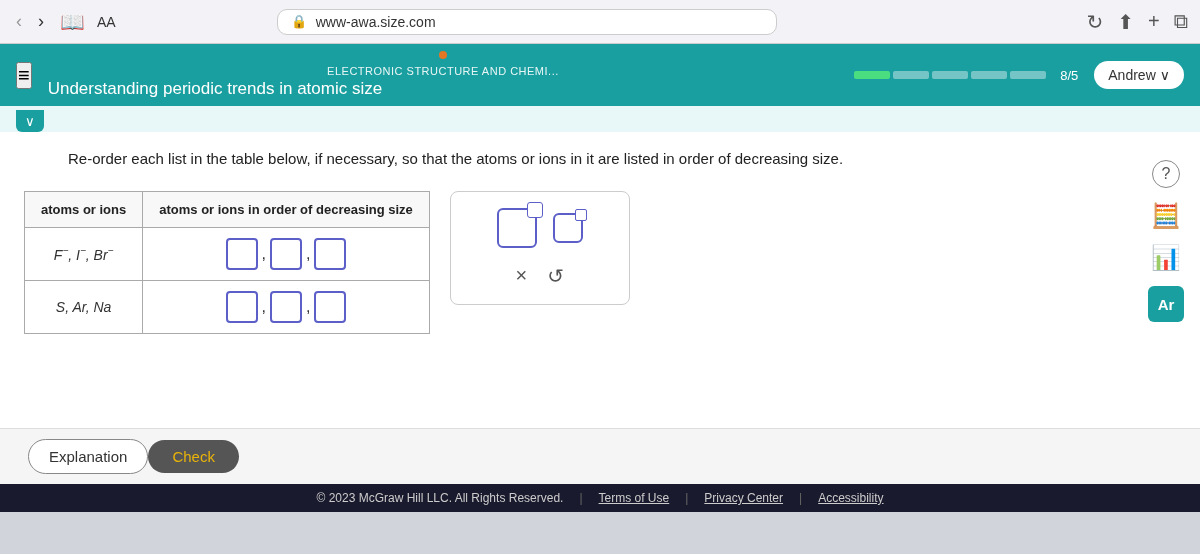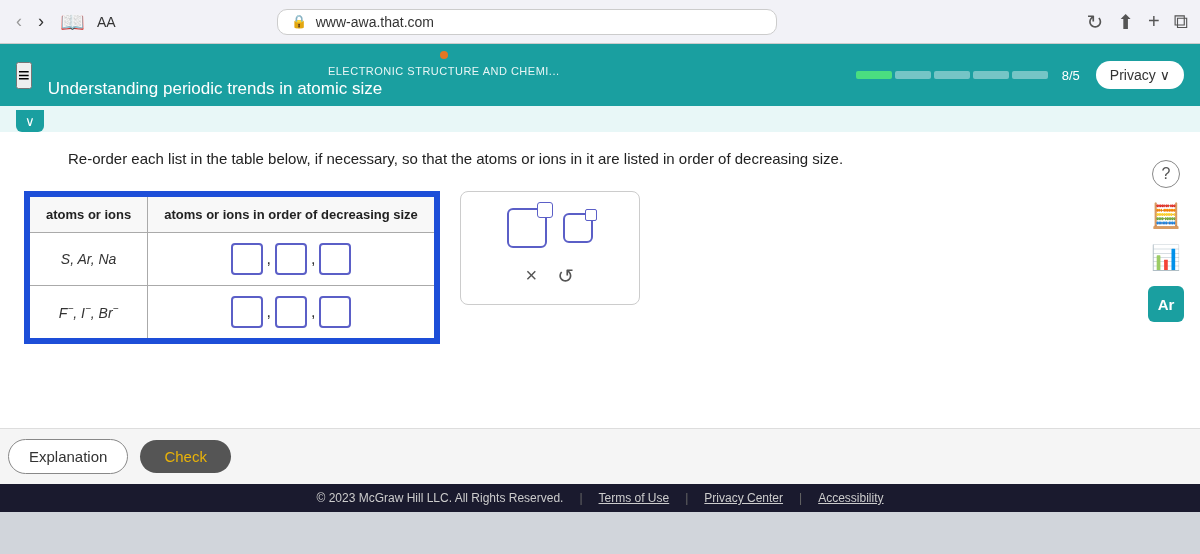--- a/index.html
+++ b/index.html
@@ -104,21 +104,21 @@
       line-height: 1.5;
       margin-left: 44px;
     }
 
     
     .table-and-input { display: flex; gap: 20px; align-items: flex-start; }
 
     .atoms-table {
       border-collapse: collapse;
       min-width: 340px;
-      border: 6px solid #1d4ed8;
+      border: 1px solid #1d4ed8;
     }
     .atoms-table th {
       background: #f8f8f8;
       border: 1px solid #aaa;
       padding: 10px 16px;
       font-size: 13px;
       font-weight: 600;
       text-align: center;
       color: #222;
     }
@@ -229,24 +229,23 @@
       font-size: 15px;
       font-weight: bold;
       cursor: pointer;
       border: none;
     }
 
     
     .bottom-bar {
       background: #f5f5f5;
       border-top: 1px solid #ddd;
-      padding: 10px 8px;
-      display: flex;
-      align-items: center;
-      gap: 12px;
+      padding: 10px 28px;
+      display: flex;
+      align-items: center;
       position: absolute;
       bottom: 28px;
       left: 0;
       right: 0;
     }
     .explanation-btn {
       background: white;
       border: 1.5px solid #888;
       border-radius: 20px;
       padding: 8px 20px;
@@ -294,21 +293,21 @@
 
   <div class="browser-chrome">
     <div class="browser-nav">
       <button class="nav-btn">‹</button>
       <button class="nav-btn active">›</button>
     </div>
     <span class="book-icon">📖</span>
     <span style="font-size:14px;color:#333;font-weight:500;">AA</span>
     <div class="address-bar">
       <span class="lock-icon">🔒</span>
-      <span>www-awa.that.com</span>
+      <span>www-awa.size.com</span>
     </div>
     <div class="browser-actions">
       <button class="browser-action-btn">↻</button>
       <button class="browser-action-btn">⬆</button>
       <button class="browser-action-btn">+</button>
       <button class="browser-action-btn">⧉</button>
     </div>
   </div>
 
   <div class="app-header">
@@ -324,21 +323,21 @@
       <div class="progress-bar-container">
         <div class="progress-seg filled"></div>
         <div class="progress-seg empty"></div>
         <div class="progress-seg empty"></div>
         <div class="progress-seg empty"></div>
         <div class="progress-seg empty"></div>
       </div>
       <span class="progress-label">8/5</span>
     </div>
     <button class="user-btn">
-      <span>Privacy</span>
+      <span>Andrew</span>
       <span>∨</span>
     </button>
   </div>
 
   <div style="background:#e8f7f7; padding: 4px 0 0 0;">
     <button class="collapse-btn">∨</button>
   </div>
 
   <div class="main-content">
     <p class="instruction-text">Re-order each list in the table below, if necessary, so that the atoms or ions in it are listed in order of decreasing size.</p>
@@ -349,33 +348,33 @@
         <thead>
           <tr>
             <th>atoms or ions</th>
             <th>
               <span>atoms or ions in order of decreasing size</span>
             </th>
           </tr>
         </thead>
         <tbody>
           <tr>
-            <td>S, Ar, Na</td>
+            <td>F<sup>−</sup>, I<sup>−</sup>, Br<sup>−</sup></td>
             <td>
               <div class="input-row">
                 <input class="atom-input" type="text" style="">
                 <span class="sep">,</span>
                 <input class="atom-input" type="text" style="">
                 <span class="sep">,</span>
                 <input class="atom-input" type="text" style="">
               </div>
             </td>
           </tr>
           <tr>
-            <td>F<sup>−</sup>, I<sup>−</sup>, Br<sup>−</sup></td>
+            <td>S, Ar, Na</td>
             <td>
               <div class="input-row">
                 <input class="atom-input" type="text" style="">
                 <span class="sep">,</span>
                 <input class="atom-input" type="text" style="">
                 <span class="sep">,</span>
                 <input class="atom-input" type="text" style="">
               </div>
             </td>
           </tr>

